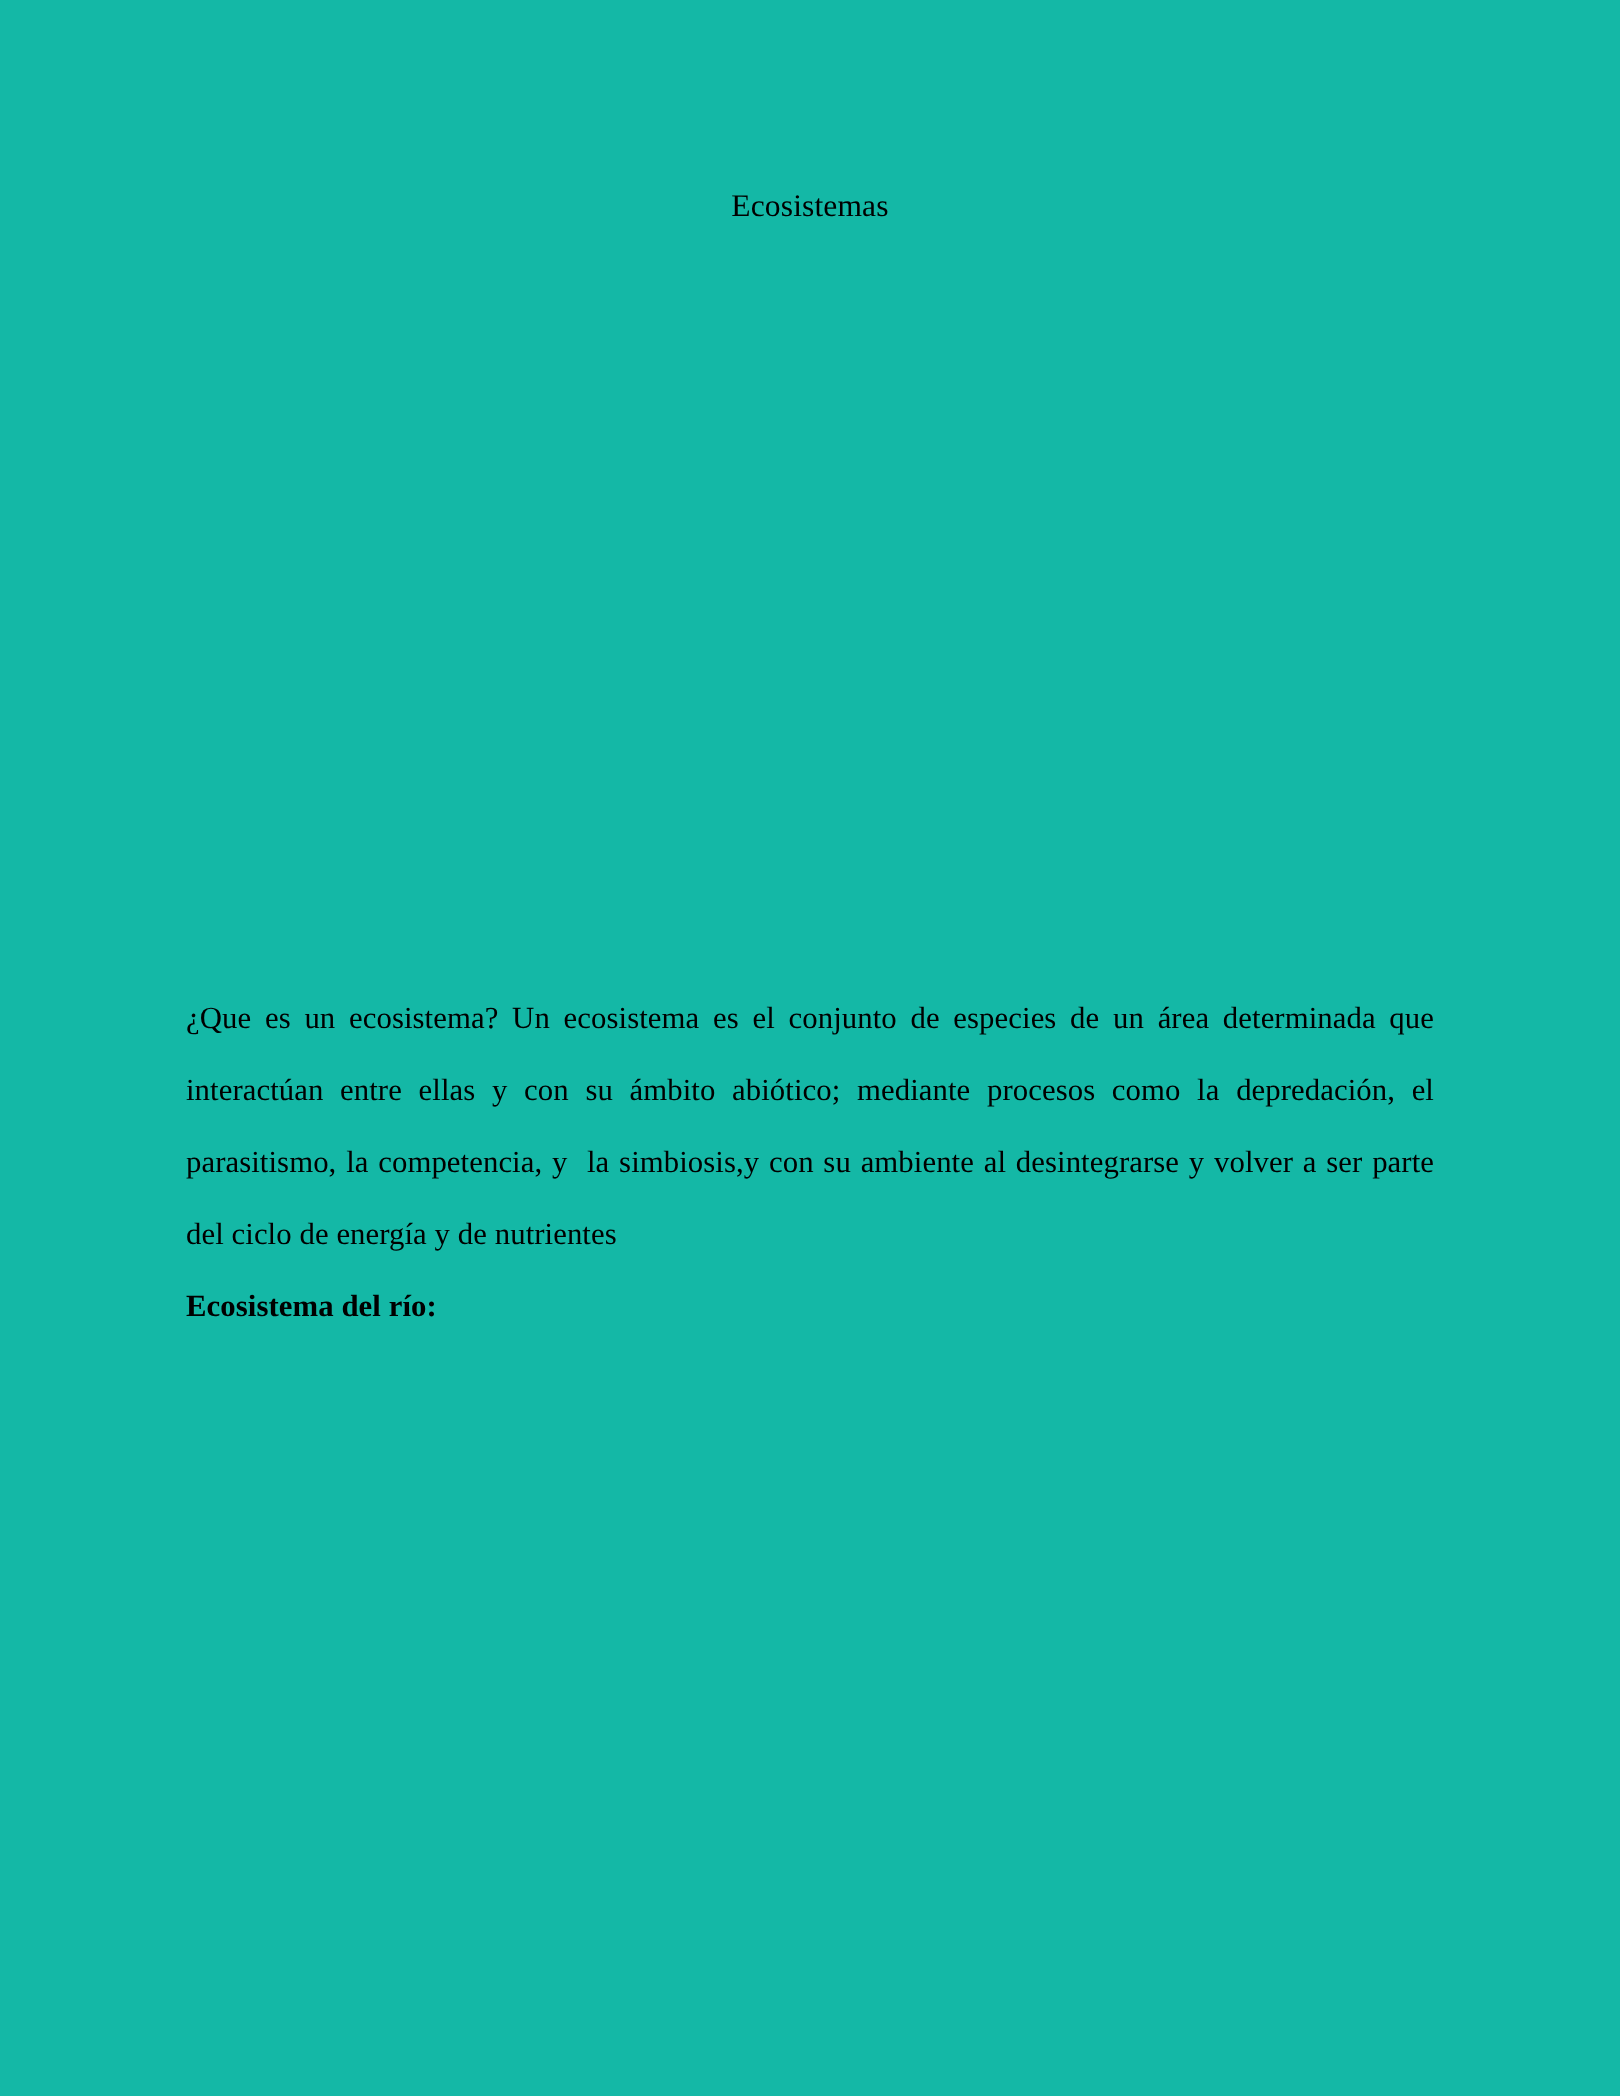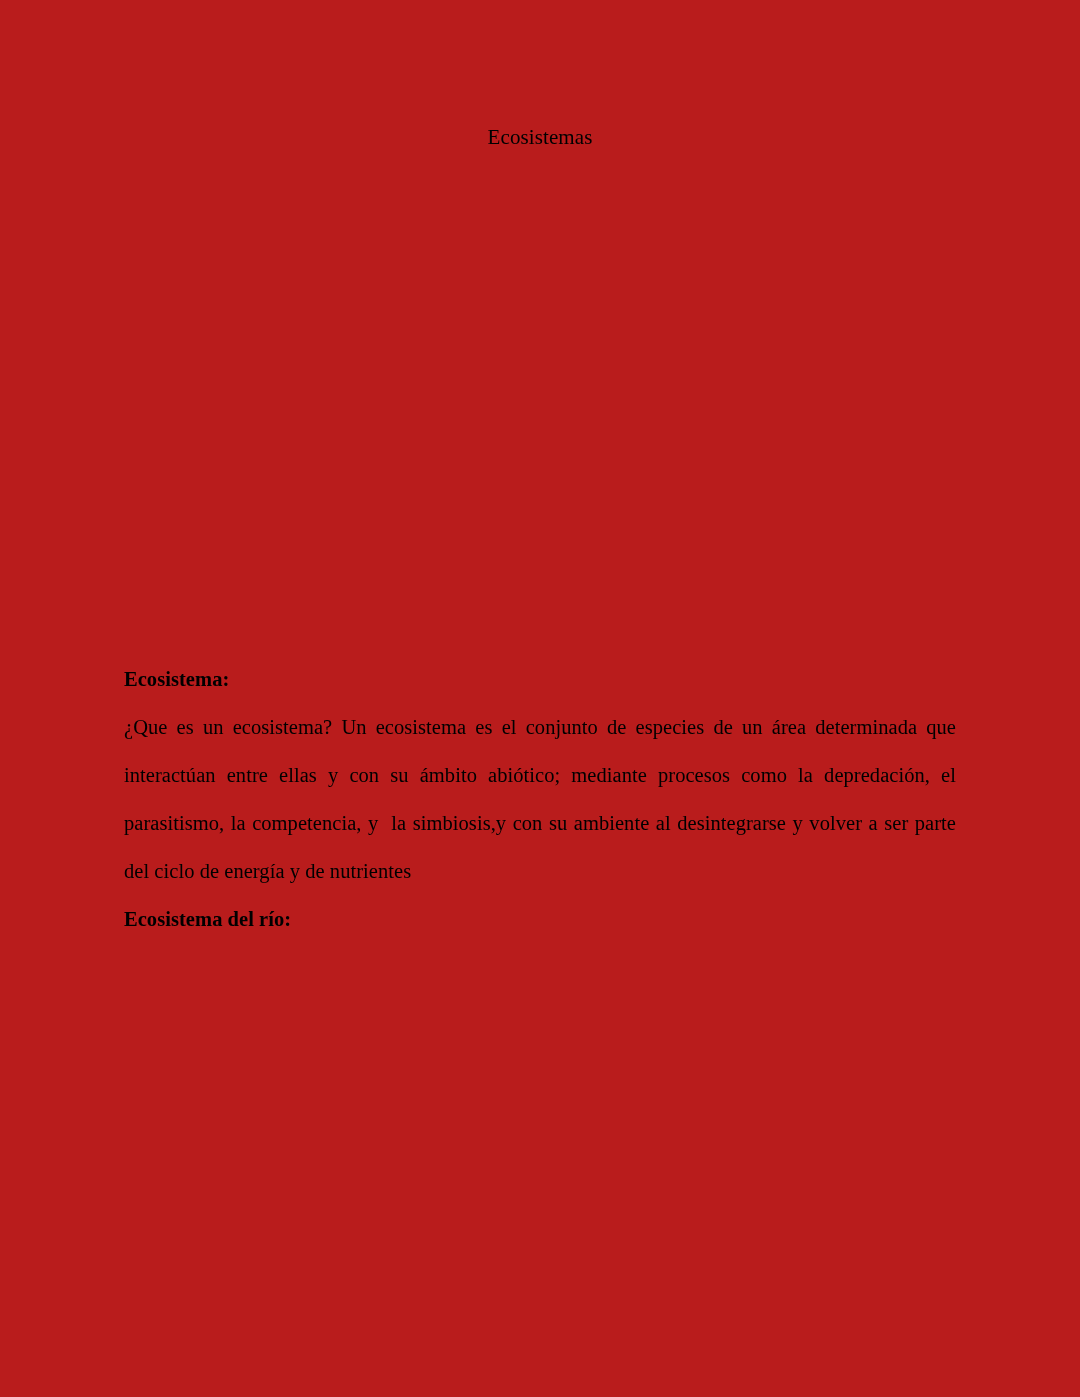--- a/index.html
+++ b/index.html
@@ -7,21 +7,21 @@
     margin: 0;
     padding: 0;
     background: #ffffff;
   }
 
   .page {
     position: relative;
     width: 1080px;
     height: 1397px;
     margin: 0 auto;
-    background: #b91c1c;
+    background: #14b8a6;
     overflow: hidden;
     font-family: "Liberation Serif", "DejaVu Serif", serif;
     color: #000000;
     -webkit-font-smoothing: antialiased;
   }
 
   
   .doc-title {
     position: absolute;
     top: 123px;
@@ -76,21 +76,20 @@
 </head>
 <body>
 
 <div class="page">
 
   <div class="doc-title">Ecosistemas</div>
 
   <div class="body-column">
 
     <div class="block">
-      <p class="section-heading">Ecosistema:</p>
       <p class="para justified">¿Que es un ecosistema? Un ecosistema es el conjunto de especies de un área determinada que interactúan entre ellas y con su ámbito abiótico; mediante procesos como la depredación, el parasitismo, la competencia, y  la simbiosis,y con su ambiente al desintegrarse y volver a ser parte del ciclo de energía y de nutrientes</p>
     </div>
 
     <div class="block">
       <p class="section-heading">Ecosistema del río:</p>
     </div>
 
   </div>
 
 </div>

